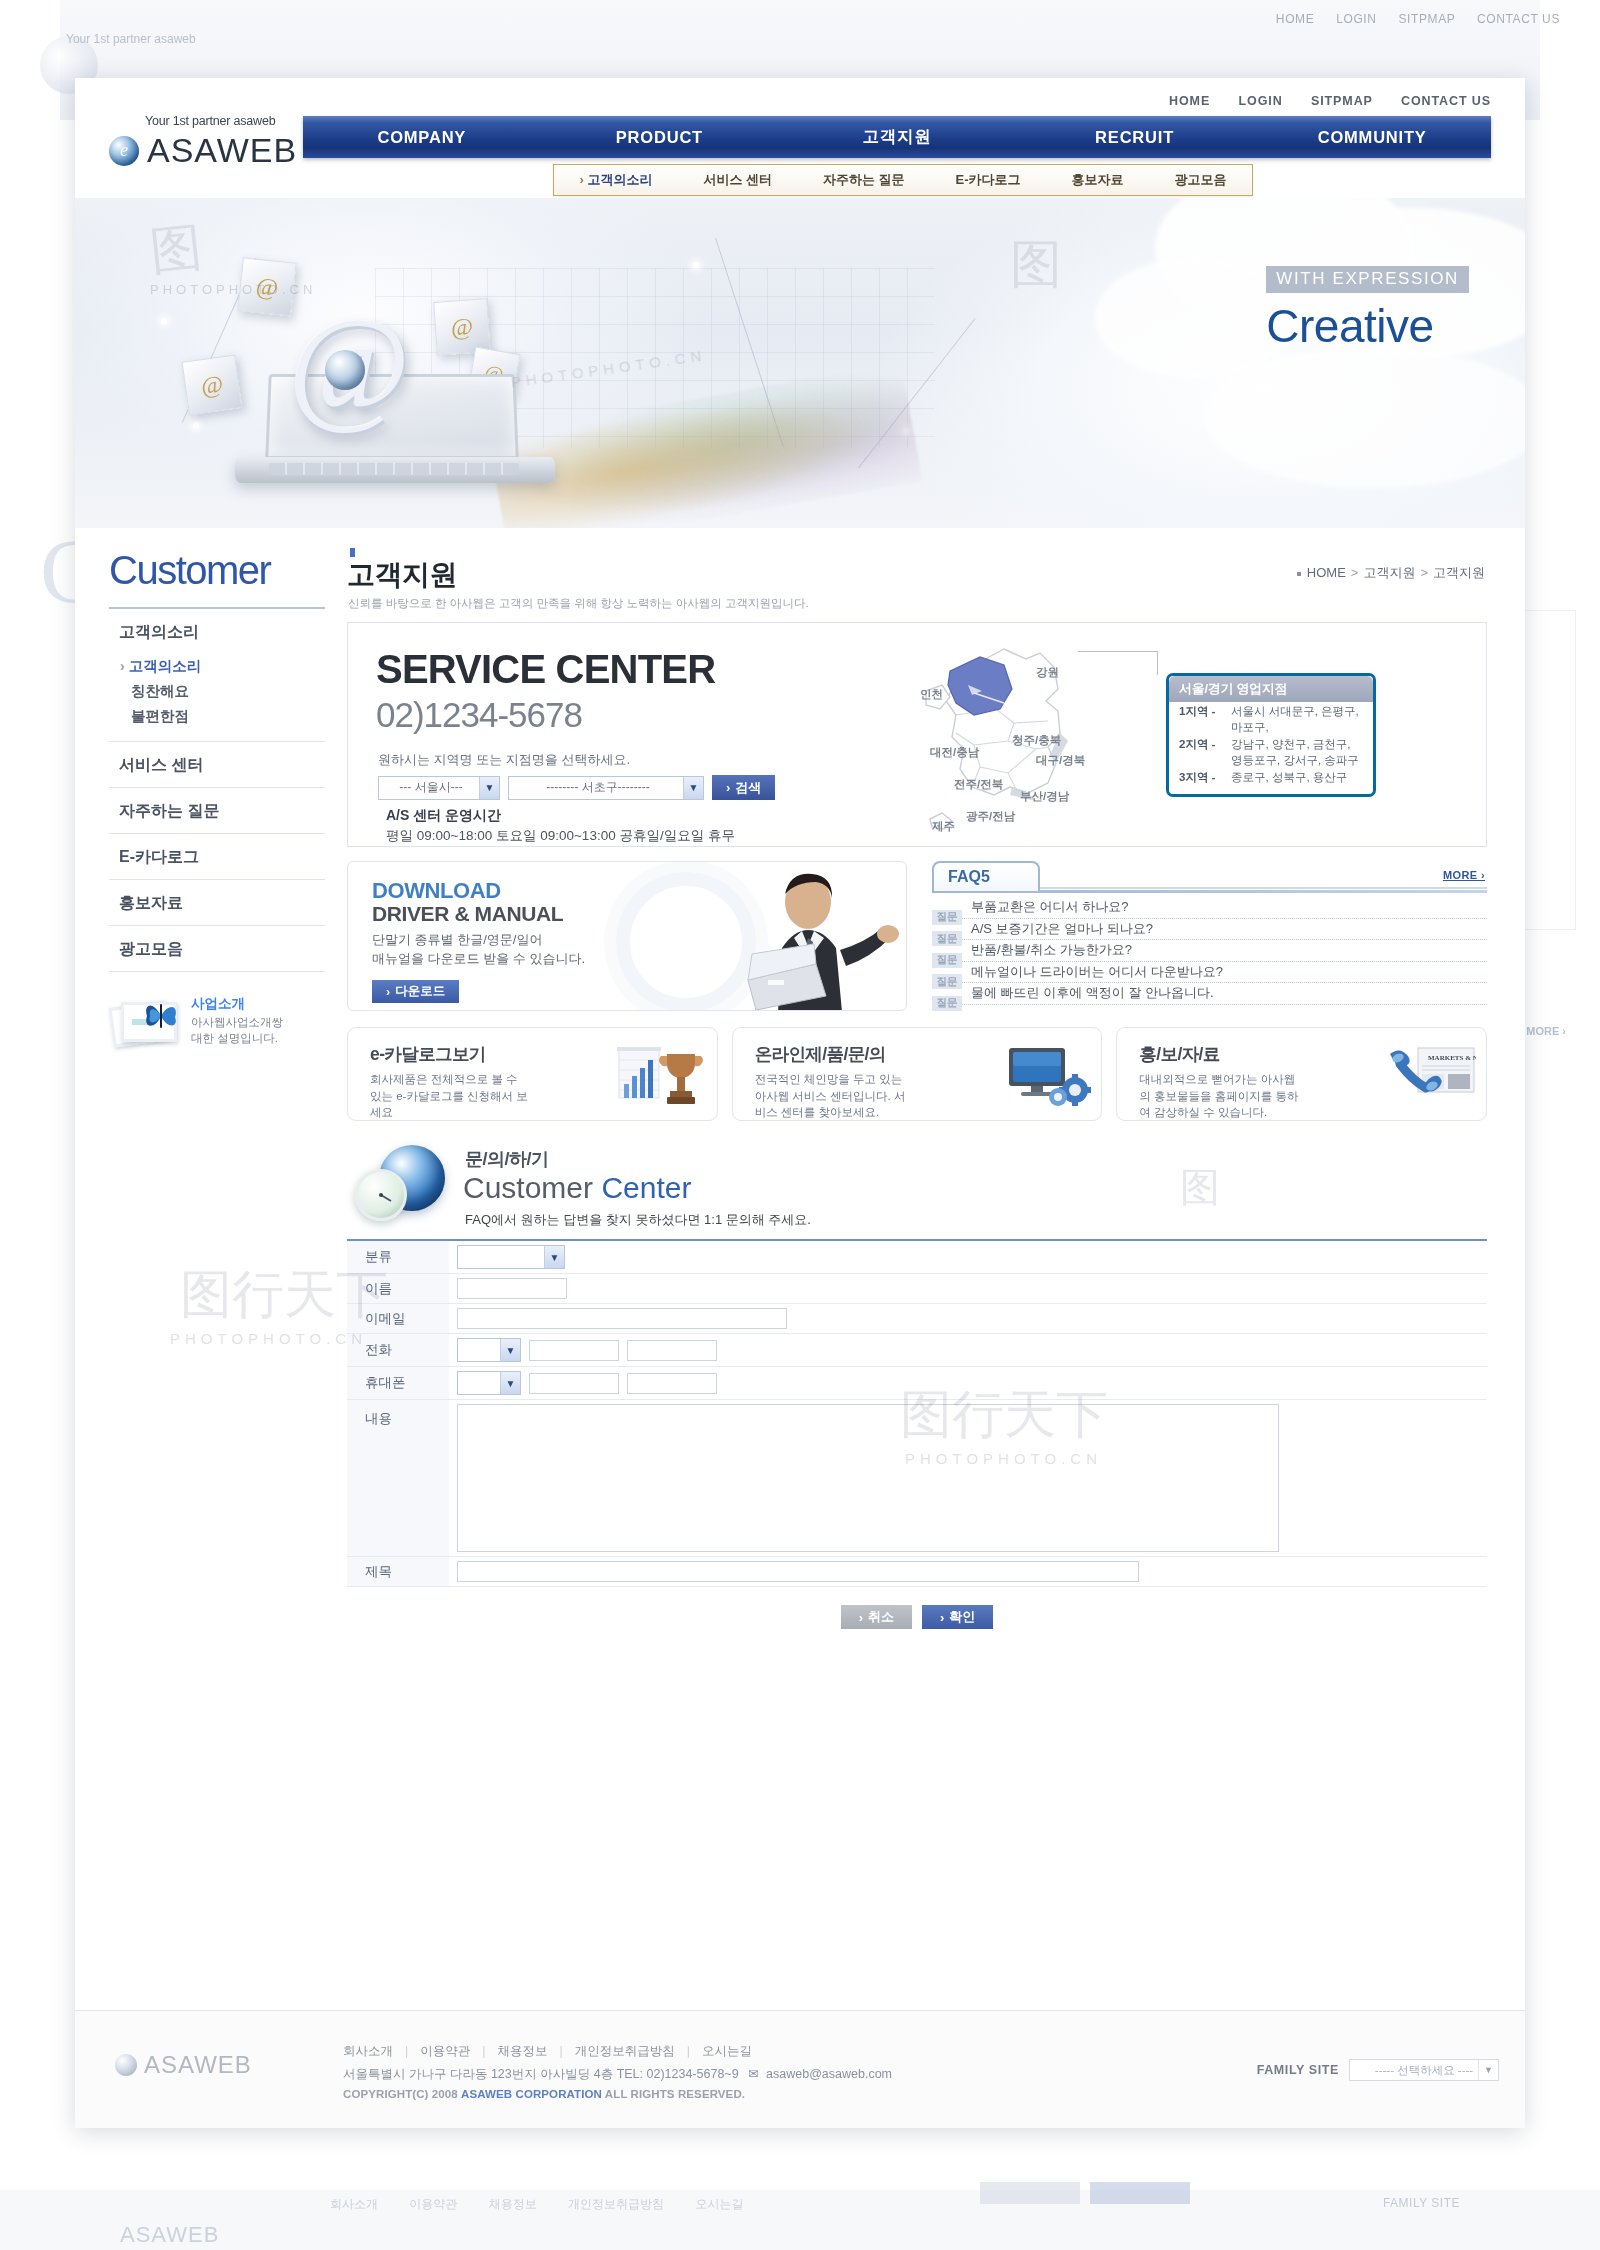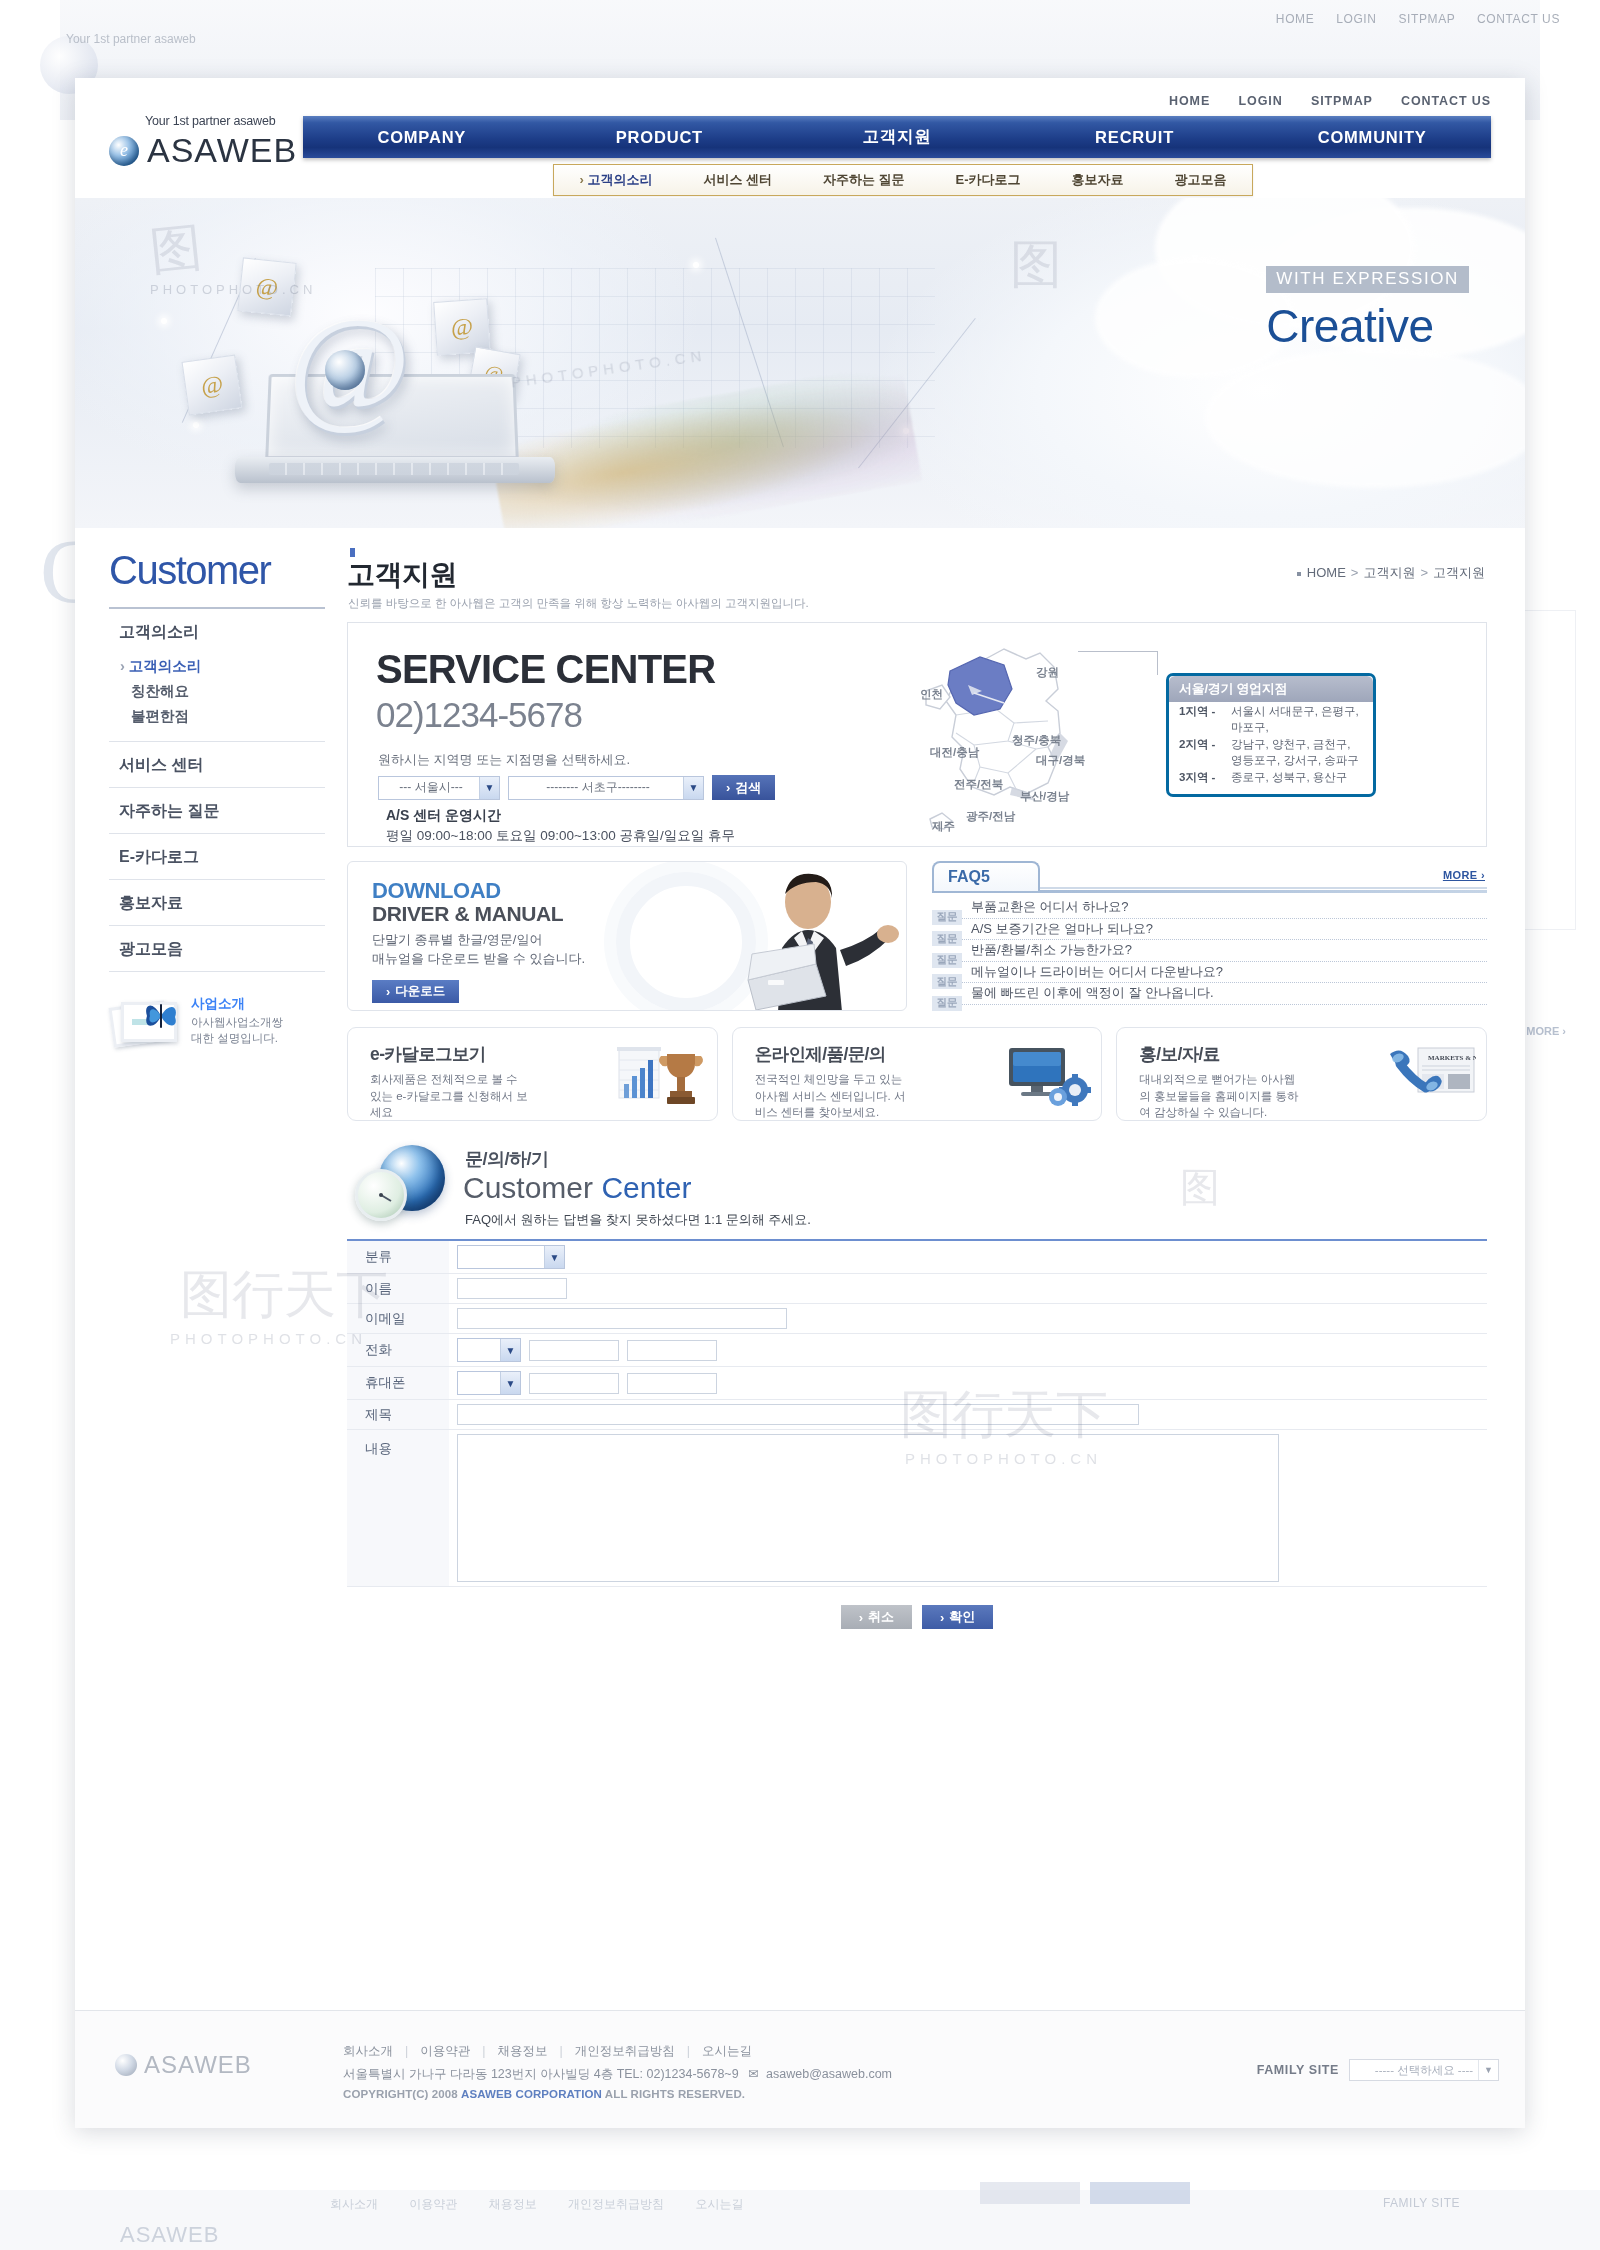--- a/index.html
+++ b/index.html
@@ -824,30 +824,30 @@
         <div class="frow">
           <div class="lab">휴대폰</div>
           <div class="fld">
             <div class="fakesel" style="width:64px;">
               <span class="arw">▼</span>
             </div>
             <input class="ti" style="width: 90px;">
             <input class="ti" style="width: 90px;">
           </div>
         </div>
+        <div class="frow" style="align-items:flex-start;">
+          <div class="lab" style="padding-top:10px; align-items:flex-start;">내용</div>
+          <div class="fld">
+              <textarea class="ta" style=""></textarea>
+            </div>
+        </div>
         <div class="frow">
           <div class="lab">제목</div>
           <div class="fld">
               <input class="ti" style="width: 682px;" value="">
-            </div>
-        </div>
-        <div class="frow" style="align-items:flex-start;">
-          <div class="lab" style="padding-top:10px; align-items:flex-start;">내용</div>
-          <div class="fld">
-              <textarea class="ta" style=""></textarea>
             </div>
         </div>
       </div>
 
       <div class="form-btns">
         <button class="btn-cancel">
           <span>›</span>
           <span>취소</span>
         </button>
         <button class="btn-ok">

